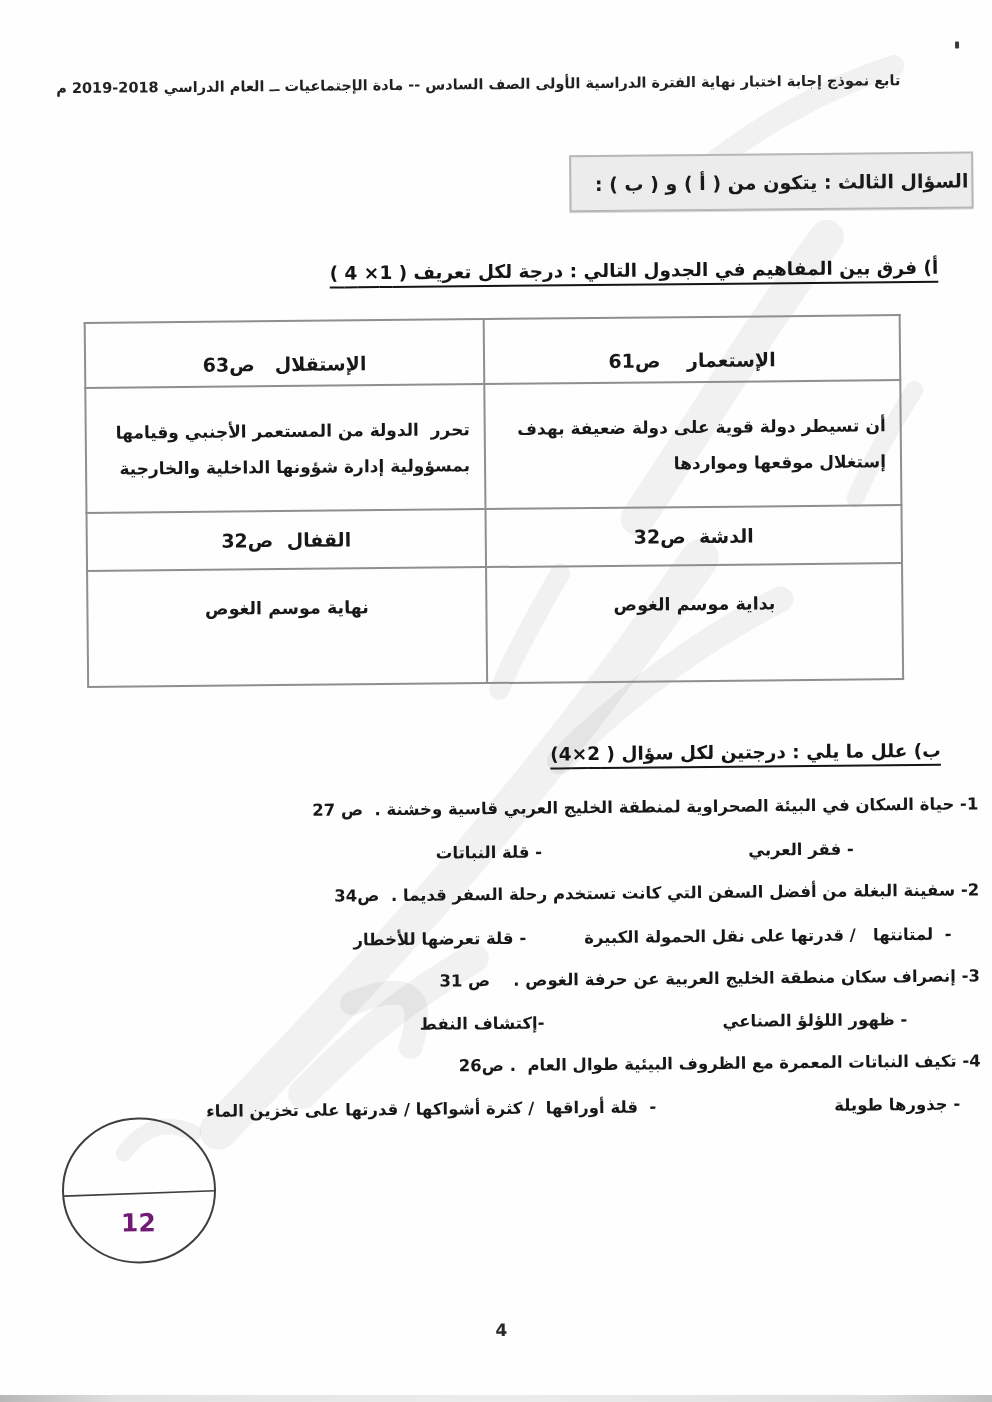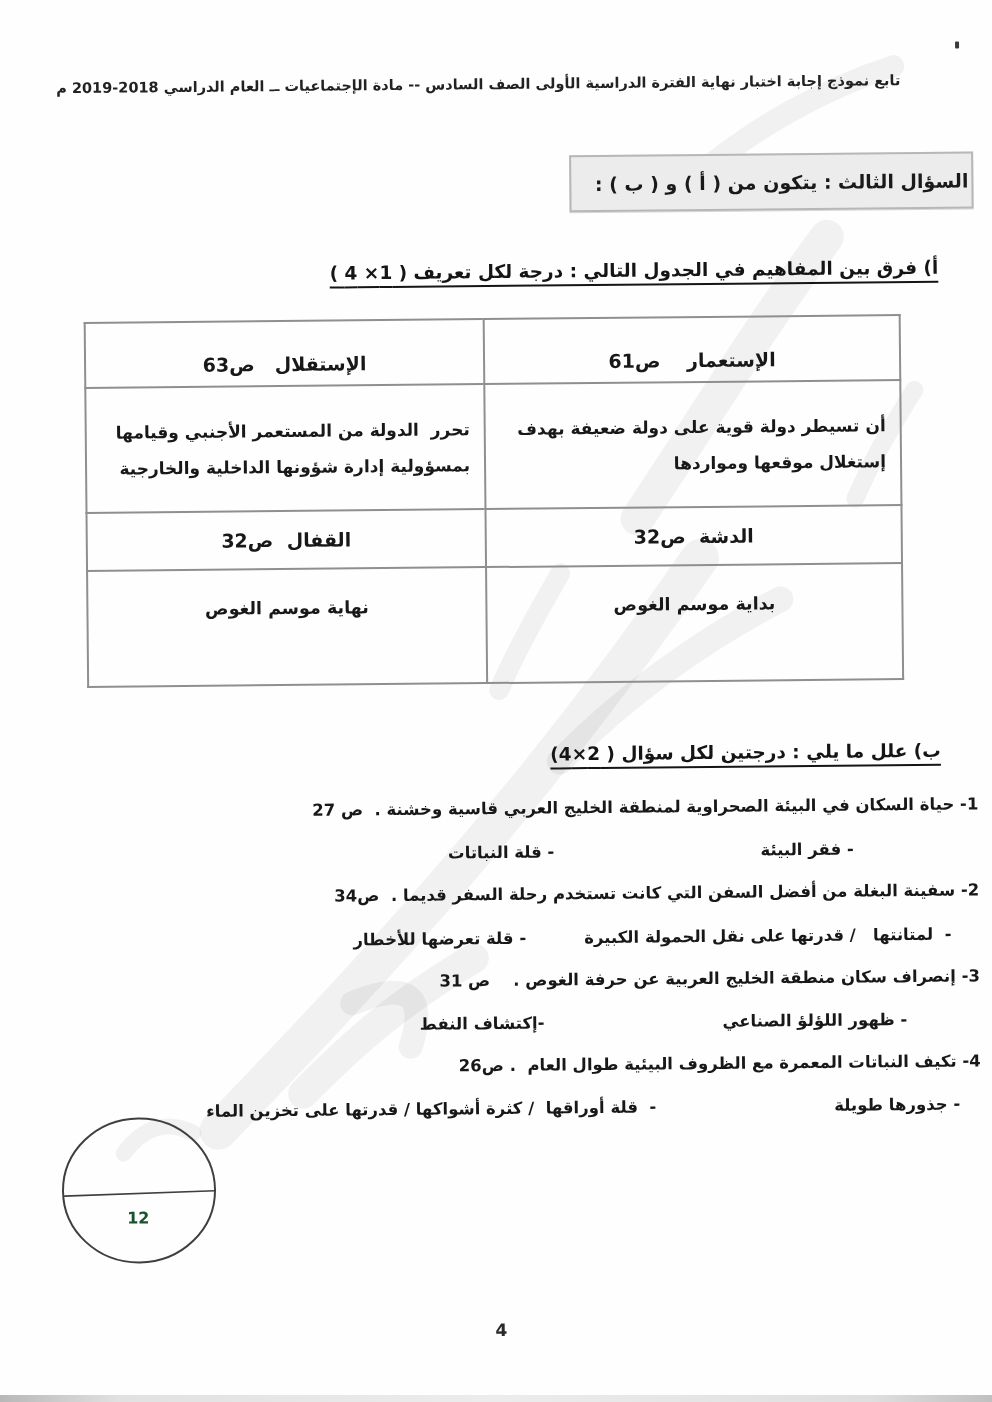--- a/index.html
+++ b/index.html
@@ -57,21 +57,21 @@
   .q-item { right:14px; }
   .q-answers { display:flex; }
   .q1 { top:799px; } .a1 { top:843px; right:139px; gap:206px; }
   .q2 { top:885px; } .a2 { top:929px; right:42px;  gap:58px; }
   .q3 { top:971px; } .a3 { top:1014px; right:87px; gap:178px; }
   .q4 { top:1056px; } .a4 { top:1099px; right:35px; gap:178px; }
 
   .marks-circle-svg { position:absolute; left:54px; top:1108px; }
   .marks-value {
     position:absolute; left:104px; top:1205px; width:60px; text-align:center;
-    font-size:16px; font-weight:bold; color:#14532d;
+    font-size:25px; font-weight:bold; color:#701a75;
   }
 
   .page-number {
     position:absolute; left:0; top:1320px; width:992px; text-align:center;
     font-size:17px; font-weight:600; color:#2a2a2a;
   }
 
   .scan-bottom {
     position:absolute; left:0; bottom:0; width:992px; height:7px;
     background:linear-gradient(to right,#ababab,#dcdcdc 12%,#e9e9e9 50%,#d9d9d9 88%,#b5b5b5);
@@ -132,21 +132,21 @@
           <td>نهاية موسم الغوص</td>
         </tr>
       </tbody>
         </table>
     </div>
 
     <div class="sec-heading heading-b">ب) علل ما يلي : درجتين لكل سؤال ( 2×4)</div>
 
     <div class="q-item q1">1- حياة السكان في البيئة الصحراوية لمنطقة الخليج العربي قاسية وخشنة .  ص 27</div>
     <div class="q-answers a1">
-      <span>- فقر البيئة</span>
+      <span>- فقر العربي</span>
       <span>- قلة النباتات</span>
     </div>
 
     <div class="q-item q2">2- سفينة البغلة من أفضل السفن التي كانت تستخدم رحلة السفر قديما .  ص34</div>
     <div class="q-answers a2">
       <span>-  لمتانتها   / قدرتها على نقل الحمولة الكبيرة</span>
       <span>- قلة تعرضها للأخطار</span>
     </div>
 
     <div class="q-item q3">3- إنصراف سكان منطقة الخليج العربية عن حرفة الغوص .    ص 31</div>

